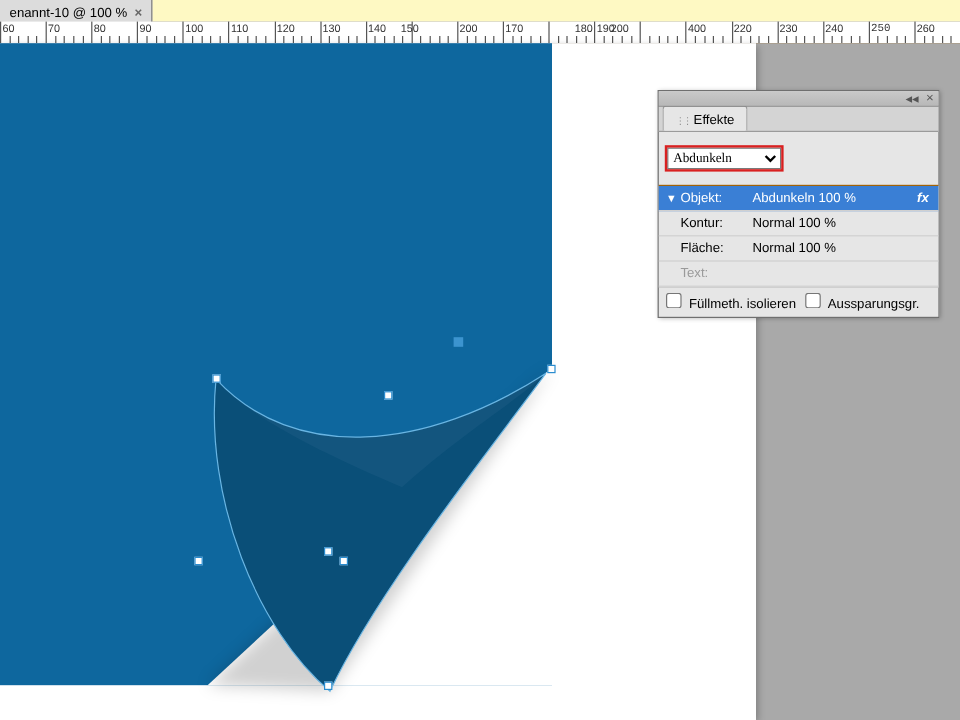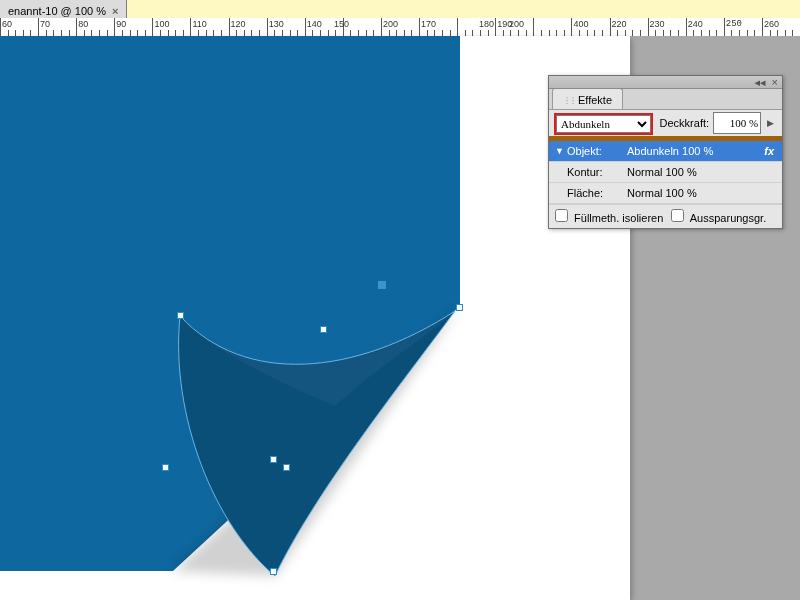--- a/index.html
+++ b/index.html
@@ -20,21 +20,21 @@
   .curlshadow{position:absolute;left:155px;top:240px;width:340px;height:320px;pointer-events:none}
   .anchor{position:absolute;width:5px;height:5px;background:#fff;border:1px solid #2a8ccf}
   .centermark{position:absolute;width:8px;height:8px;background:#3c94cf}
   
   .panel{position:absolute;left:548px;top:75px;width:233px;background:#e6e6e6;border:1px solid #6f6f6f;box-shadow:1px 1px 4px rgba(0,0,0,.3);font-size:11px}
   .panel .bar{height:12px;background:linear-gradient(#c9c9c9,#b8b8b8);border-bottom:1px solid #8a8a8a;position:relative}
   .panel .bar .mini{position:absolute;right:4px;top:0;display:flex;gap:6px;color:#555}
   .panel .tabrow{height:20px;background:#d4d4d4;border-bottom:1px solid #9a9a9a;display:flex;align-items:flex-end}
   .panel .ptab{height:18px;padding:2px 10px 0 10px;background:#e6e6e6;border:1px solid #9a9a9a;border-bottom:none;border-radius:3px 3px 0 0;margin-left:3px;display:flex;align-items:center;gap:3px}
   .panel .ptab .grip{font-size:8px;color:#888;letter-spacing:-2px}
-  .panel .row{display:flex;align-items:flex-end;padding:2px 6px;border-bottom:5px solid #a16207}
+  .panel .row{display:flex;align-items:flex-start;padding:12px 6px;border-bottom:1px solid #a16207}
   .panel select,.panel input[type=text]{font:11px Tahoma;border:1px solid #7a7a7a;background:#fff;height:18px}
   .panel .blend{width:95px}
   .panel .opwrap{margin-left:auto;display:flex;align-items:center;gap:4px}
   .panel .opval{width:42px;text-align:right;padding-right:2px}
   .panel .arrow{color:#555;font-size:9px;padding:0 2px;cursor:pointer}
   .list{background:#e6e6e6}
   .list .item{display:flex;align-items:center;height:20px;padding:0 6px;border-bottom:1px solid #d0d0d0}
   .list .item.sel{background:#3a7fd5;color:#fff}
   .list .item .k{width:60px}
   .list .item .v{flex:1}
@@ -235,43 +235,43 @@
       <span>Effekte</span>
     </div>
   </div>
 
   <div class="row">
     <span class="hlred" style="padding:1px">
       <select class="blend">
         <option>Abdunkeln</option>
       </select>
     </span>
-    <div class="opwrap">
-      <span>Deckkraft:</span>
-      <input class="opval" type="text" value="100 %" style="">
-      <span class="arrow">▶</span>
-    </div>
   </div>
 
   <div class="list" id="fxlist">
       <div class="item sel">
         <span class="tw">▼</span>
         <span class="k">Objekt:</span>
         <span class="v">Abdunkeln 100 %</span>
         <span class="fx">fx</span>
       </div>
       <div class="item">
         <span class="tw"></span>
         <span class="k">Kontur:</span>
         <span class="v">Normal 100 %</span>
       </div>
       <div class="item">
         <span class="tw"></span>
         <span class="k">Fläche:</span>
         <span class="v">Normal 100 %</span>
+      </div>
+      <div class="item" style="color: rgb(154, 154, 154);">
+        <span class="tw"></span>
+        <span class="k">Text:</span>
+        <span class="v"></span>
       </div>
     </div>
 
   <div class="footer">
     <label>
       <input type="checkbox" style=""> <span>Füllmeth. isolieren</span>
     </label>
     <label>
       <input type="checkbox" style=""> <span>Aussparungsgr.</span>
     </label>

